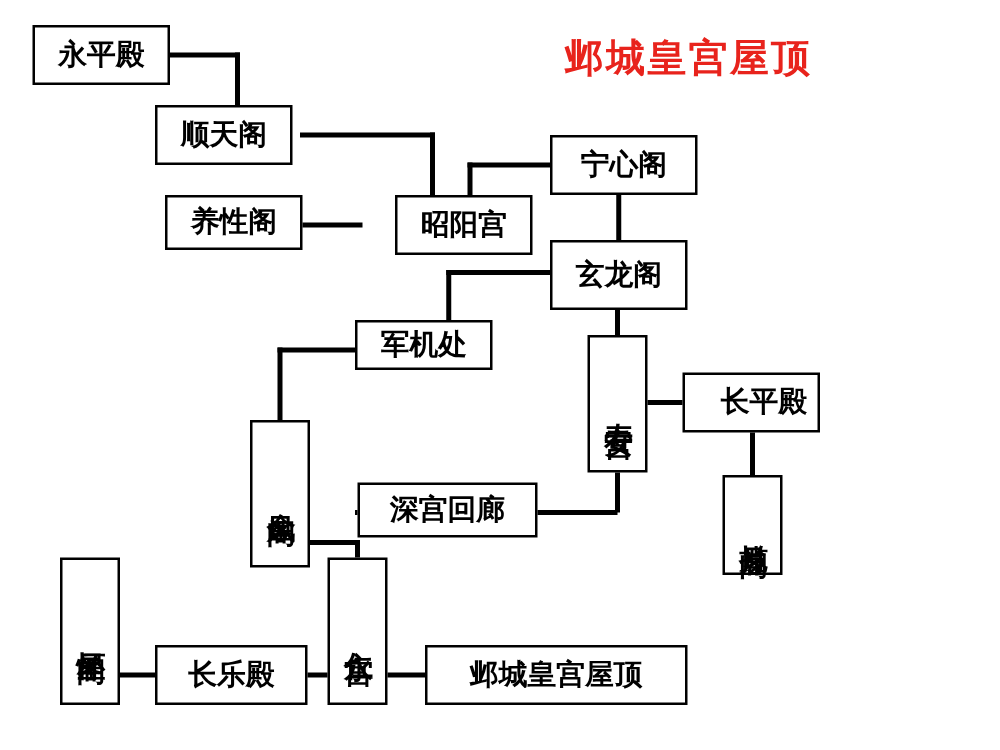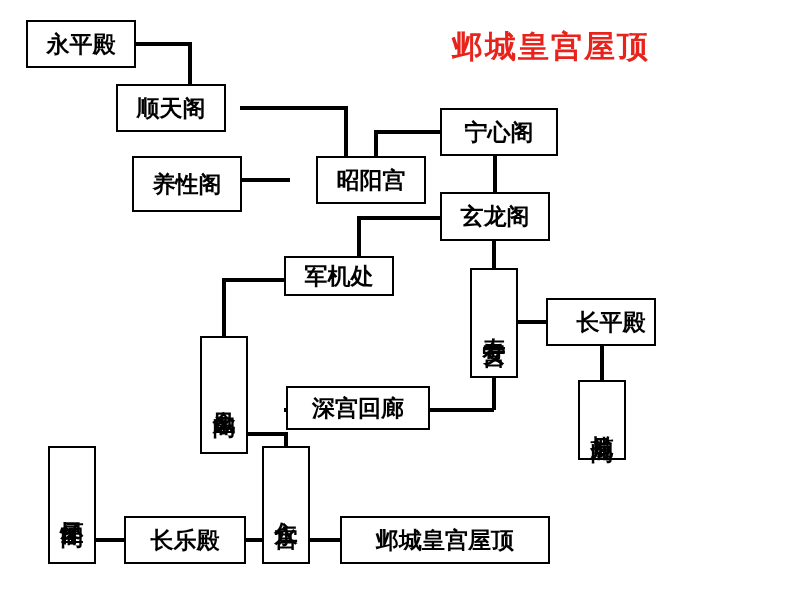--- a/index.html
+++ b/index.html
@@ -79,25 +79,25 @@
       <div class="edge" style="left: 284px; top: 432px; width: 4px; height: 16px;"></div>
       <div class="edge" style="left: 492px; top: 376px; width: 4px; height: 34px;"></div>
       <div class="edge" style="left: 428px; top: 408px; width: 66px; height: 4px;"></div>
       <div class="edge" style="left: 284px; top: 408px; width: 6px; height: 4px;"></div>
       <div class="edge" style="left: 94px; top: 538px; width: 32px; height: 4px;"></div>
       <div class="edge" style="left: 232px; top: 538px; width: 32px; height: 4px;"></div>
       <div class="edge" style="left: 308px; top: 538px; width: 34px; height: 4px;"></div>
     </div>
   <div id="nodes">
       <div class="node" style="left: 26px; top: 20px; width: 110px; height: 48px;">永平殿</div>
-      <div class="node" style="left: 116px; top: 84px; width: 110px; height: 48px;">顺天阁</div>
+      <div class="node" style="left: 124px; top: 84px; width: 110px; height: 48px; font-family: Liberation Serif, serif;">顺天阁</div>
       <div class="node" style="left: 440px; top: 108px; width: 118px; height: 48px;">宁心阁</div>
-      <div class="node" style="left: 132px; top: 156px; width: 110px; height: 56px;">养性阁</div>
+      <div class="node" style="left: 132px; top: 156px; width: 110px; height: 44px;">养性阁</div>
       <div class="node" style="left: 288px; top: 156px; width: 110px; height: 48px; margin-left: 28px;">昭阳宫</div>
-      <div class="node" style="left: 440px; top: 192px; width: 110px; height: 49px;">玄龙阁</div>
+      <div class="node" style="left: 440px; top: 192px; width: 110px; height: 56px;">玄龙阁</div>
       <div class="node" style="left: 284px; top: 256px; width: 110px; height: 40px;">军机处</div>
       <div class="node vert" style="left: 470px; top: 268px; width: 48px; height: 110px;">寿安宫</div>
       <div class="node" style="left: 546px; top: 298px; width: 110px; height: 48px; padding-left: 20px;">长平殿</div>
       <div class="node vert" style="left: 200px; top: 336px; width: 48px; height: 118px;">金凤阁</div>
       <div class="node vert" style="left: 578px; top: 380px; width: 48px; height: 80px;">揽月阁</div>
       <div class="node" style="left: 286px; top: 386px; width: 144px; height: 44px;">深宫回廊</div>
       <div class="node vert" style="left: 48px; top: 446px; width: 48px; height: 118px;">怀星阁</div>
       <div class="node vert" style="left: 262px; top: 446px; width: 48px; height: 118px;">永仁宫</div>
       <div class="node" style="left: 124px; top: 516px; width: 122px; height: 48px;">长乐殿</div>
       <div class="node" style="left: 340px; top: 516px; width: 210px; height: 48px;">邺城皇宫屋顶</div>

